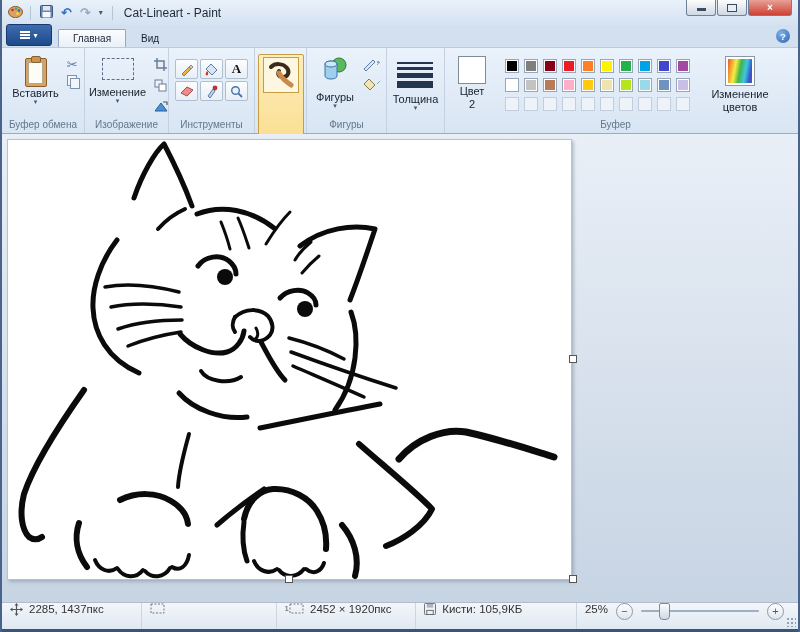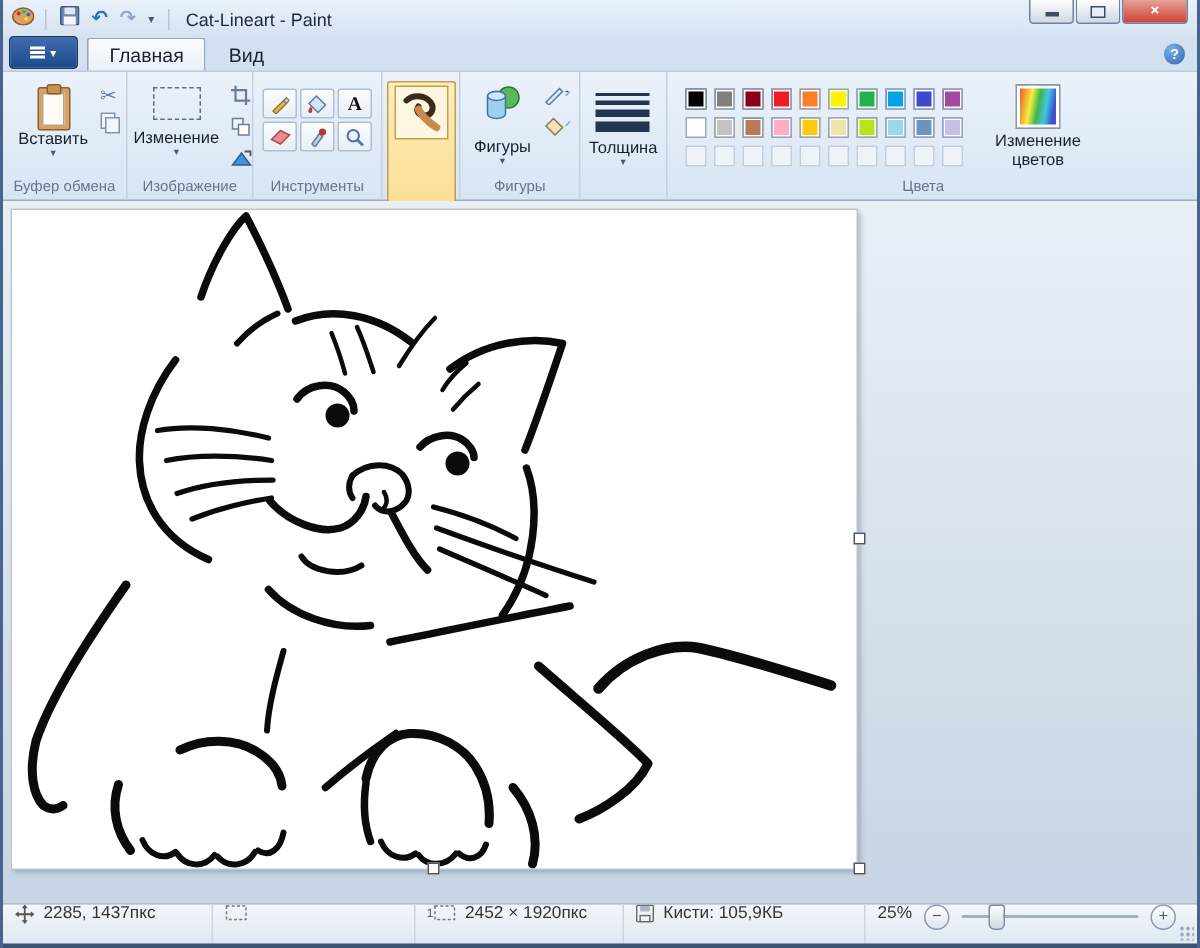--- a/index.html
+++ b/index.html
@@ -24,21 +24,21 @@
   .glyph-min{display:block;width:9px;height:3px;background:#3c4c60;margin-top:4px;}
   .glyph-max{display:block;width:8px;height:6px;border:1px solid #3c4c60;background:#e8eef6;}
   
   .tabrow{position:absolute;left:0;top:25px;width:100%;height:22px;background:#d3e0ef;
           border-bottom:1px solid #bccadb;display:flex;align-items:flex-end;}
   .menu-btn{width:44px;height:20px;margin:0 6px 1px 4px;border-radius:3px;border:1px solid #16386b;
             background:linear-gradient(#3e6cb0,#1d4a8a);display:flex;align-items:center;justify-content:center;gap:3px;}
   .menu-lines{display:inline-block;width:10px;}
   .menu-lines i{display:block;height:1.5px;background:#fff;margin:1.5px 0;}
   .menu-caret{color:#fff;font-size:8px;font-family:"DejaVu Sans",sans-serif;}
-  .tab{padding:3px 14px;font-size:13px;color:#17212e;border:1px solid transparent;border-bottom:none;}
+  .tab{padding:3px 14px;font-size:10px;color:#17212e;border:1px solid transparent;border-bottom:none;}
   .tab.active{background:linear-gradient(#fbfdfe,#e9f0f8);border-color:#93a9c2;border-radius:2px 2px 0 0;}
   .help-btn{position:absolute;right:8px;top:4px;width:14px;height:14px;border-radius:50%;
             background:radial-gradient(circle at 35% 30%,#7db1e8,#2d64b0);color:#fff;font-size:9.5px;font-weight:bold;
             display:flex;align-items:center;justify-content:center;}
   
   .ribbon{position:absolute;left:0;top:48px;width:100%;height:85px;
           background:linear-gradient(#eaf2fb,#d8e5f3);border-bottom:1px solid #98acc4;display:flex;}
   .rgroup{position:relative;height:100%;border-right:1px solid #c3d1e0;box-sizing:border-box;
           display:flex;flex-direction:column;align-items:center;}
   .rgroup .content{flex:1;display:flex;align-items:flex-start;justify-content:center;width:100%;padding-top:5px;box-sizing:border-box;}
@@ -295,20 +295,24 @@
               <i style="height:7px"></i>
           </span>
           <span class="blabel" style="margin-top:5px">Толщина</span>
           <span class="bcaret">▾</span>
         </div>
       </div>
     </div>
 
     <div class="rgroup" style="width:341px;border-right:none">
       <div class="content" style="gap:6px;justify-content:flex-start;padding-left:6px">
+        <div class="bigbtn">
+          <span class="colorbox" style="background: rgb(255, 255, 255);"></span>
+          <span class="c12label">Цвет 2</span>
+        </div>
         <div class="palette" id="palette">
             <div class="swatch" style="background: rgb(0, 0, 0);"></div>
             <div class="swatch" style="background: rgb(127, 127, 127);"></div>
             <div class="swatch" style="background: rgb(136, 0, 21);"></div>
             <div class="swatch" style="background: rgb(237, 28, 36);"></div>
             <div class="swatch" style="background: rgb(255, 127, 39);"></div>
             <div class="swatch" style="background: rgb(255, 242, 0);"></div>
             <div class="swatch" style="background: rgb(34, 177, 76);"></div>
             <div class="swatch" style="background: rgb(0, 162, 232);"></div>
             <div class="swatch" style="background: rgb(63, 72, 204);"></div>
@@ -332,21 +336,21 @@
             <div class="swatch empty"></div>
             <div class="swatch empty"></div>
             <div class="swatch empty"></div>
             <div class="swatch empty"></div>
           </div>
         <div class="bigbtn">
           <span class="rainbow"></span>
           <span class="editlabel">Изменение цветов</span>
         </div>
       </div>
-      <div class="glabel">Цвета</div>
+      <div class="glabel">Буфер</div>
     </div>
   </div>
 
   <div class="workspace">
     <div class="canvas">
       <svg id="cat-svg" viewBox="0 0 563 439">
           <path d="M126,58 C134,34 147,12 156,4 C167,25 177,47 184,66" fill="none" stroke="#0b0b0b" stroke-width="5" stroke-linecap="round" stroke-linejoin="round"></path>
           <path d="M150,89 C158,80 168,73 177,69" fill="none" stroke="#0b0b0b" stroke-width="4" stroke-linecap="round" stroke-linejoin="round"></path>
           <path d="M189,74 C214,64 243,70 266,88" fill="none" stroke="#0b0b0b" stroke-width="5" stroke-linecap="round" stroke-linejoin="round"></path>
           <path d="M292,106 C315,88 345,84 367,89 C359,113 351,137 342,160" fill="none" stroke="#0b0b0b" stroke-width="5" stroke-linecap="round" stroke-linejoin="round"></path>

